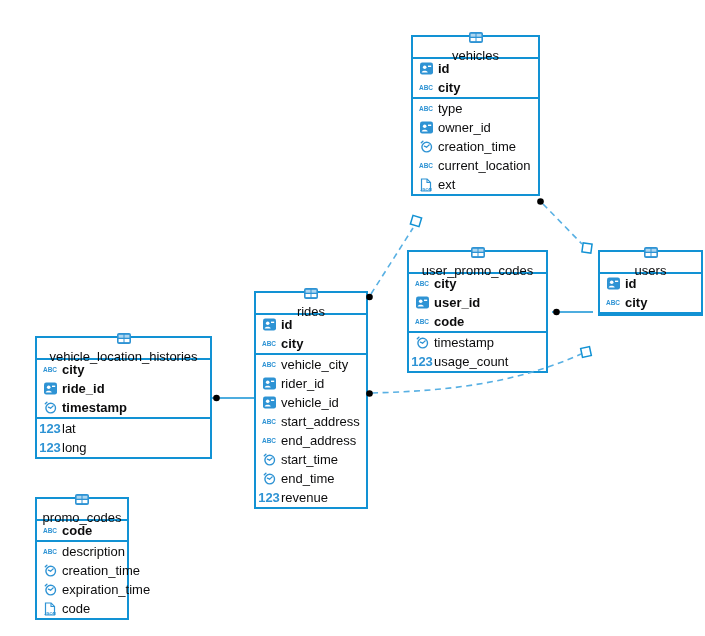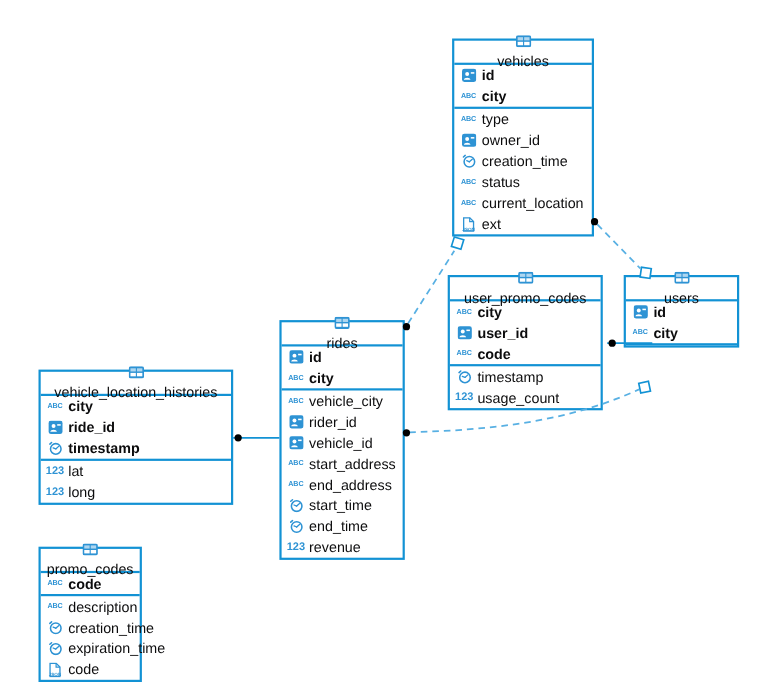--- a/index.html
+++ b/index.html
@@ -34,21 +34,21 @@
   .row{
     height:19px;display:flex;align-items:center;padding-left:5px;
     font-size:13px;color:#0c0c0d;white-space:nowrap;
   }
   .pk .clabel{font-weight:700;}
   .cicon{
     width:16px;display:inline-flex;justify-content:center;align-items:center;
     color:var(--c-icon);flex:none;margin-right:4px;
   }
   .abc{font-size:6.5px;font-weight:700;letter-spacing:-0.1px;}
-  .n123{font-size:10px;font-weight:700;}
+  .n123{font-size:13px;font-weight:700;}
 </style>
 </head>
 <body style="background: rgb(255, 255, 255);">
 
 <div class="canvas">
 
   <div class="table" style="left:411px;top:35px;width:129px;">
     <div class="thead">
       <span class="ticon">
           <svg width="14" height="11" viewBox="0 0 14 11">
@@ -101,26 +101,20 @@
         <div class="row">
           <span class="cicon">
             <svg width="13" height="13" viewBox="0 0 13 13">
               <circle cx="6.7" cy="7.1" r="4.8" fill="none" stroke="currentColor" stroke-width="1.4"></circle>
               <path d="M6.7 7.1 L9.3 4.8" stroke="currentColor" stroke-width="1.2" stroke-linecap="round" fill="none"></path>
               <path d="M6.7 7.1 L4.3 6.1" stroke="currentColor" stroke-width="1.2" stroke-linecap="round" fill="none"></path>
               <path d="M1.3 2.7 L2.9 1.3" stroke="currentColor" stroke-width="1.4" stroke-linecap="round" fill="none"></path>
             </svg>
           </span>
           <span class="clabel">creation_time</span>
-        </div>
-        <div class="row">
-          <span class="cicon">
-            <span class="abc">ABC</span>
-          </span>
-          <span class="clabel">status</span>
         </div>
         <div class="row">
           <span class="cicon">
             <span class="abc">ABC</span>
           </span>
           <span class="clabel">current_location</span>
         </div>
         <div class="row">
           <span class="cicon">
             <svg width="12" height="14" viewBox="0 0 12 14">
@@ -186,21 +180,21 @@
         </div>
         <div class="row">
           <span class="cicon">
             <span class="n123">123</span>
           </span>
           <span class="clabel">usage_count</span>
         </div>
       </div>
   </div>
 
-  <div class="table" style="left:567px;top:250px;width:105px;">
+  <div class="table" style="left:598px;top:250px;width:105px;">
     <div class="thead">
       <span class="ticon">
           <svg width="14" height="11" viewBox="0 0 14 11">
             <rect width="14" height="11" rx="2" fill="currentColor"></rect>
             <rect x="1.6" y="1.8" width="4.9" height="2.9" fill="#aed6f0"></rect>
             <rect x="7.5" y="1.8" width="4.9" height="2.9" fill="#aed6f0"></rect>
             <rect x="1.6" y="6" width="4.9" height="3.1" fill="#ffffff"></rect>
             <rect x="7.5" y="6" width="4.9" height="3.1" fill="#ffffff"></rect>
           </svg>
         </span>

